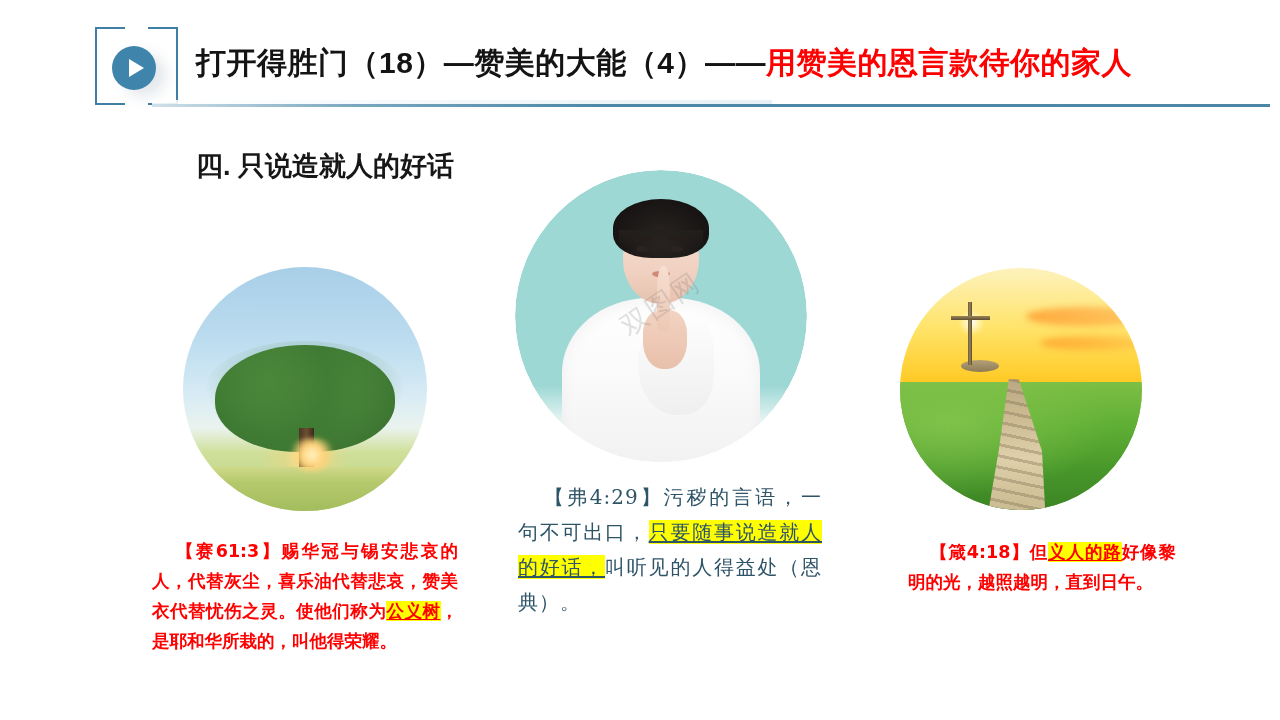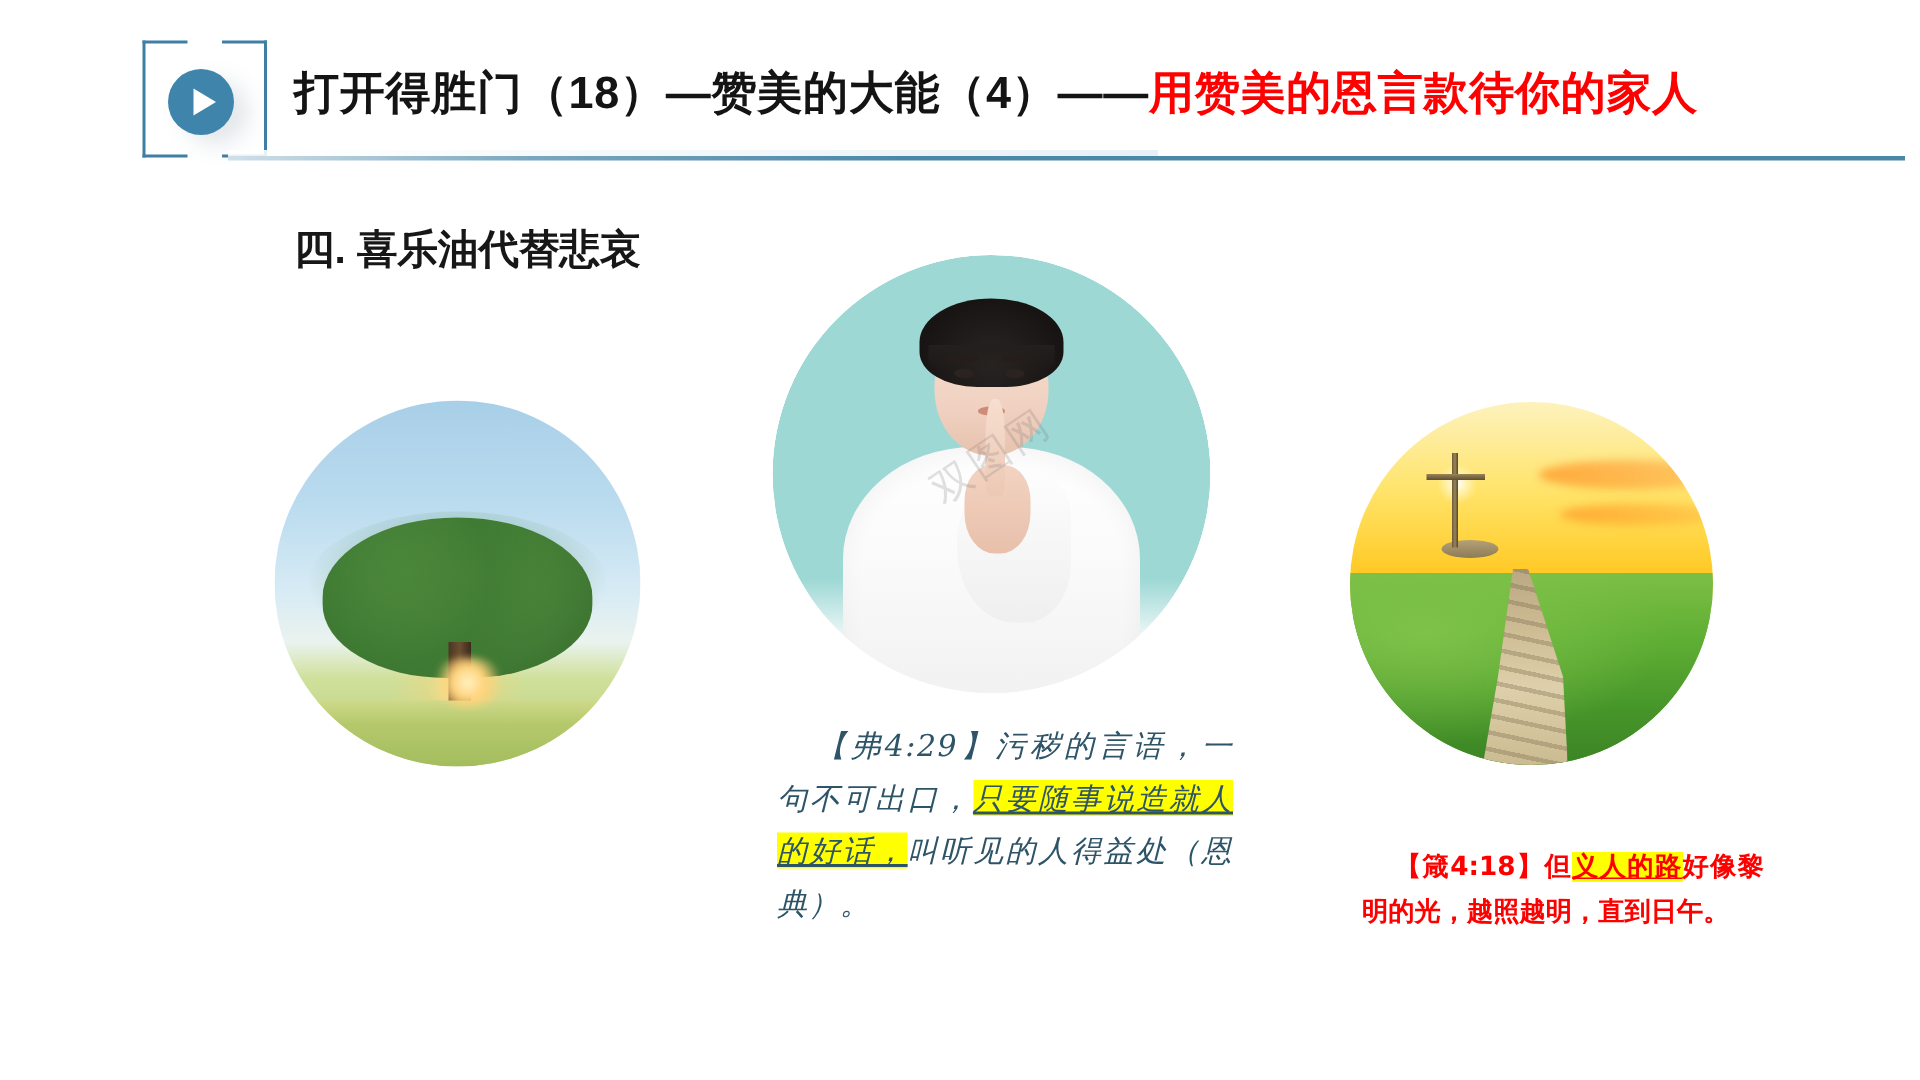--- a/index.html
+++ b/index.html
@@ -206,40 +206,39 @@
 
   
   .verse{position:absolute;}
   .verse.red{
     color:#ff0000;font-weight:bold;
     font-family:"DejaVu Sans","Liberation Sans",sans-serif;
   }
   .verse.ink{
     color:#2e5468;
     font-family:"DejaVu Serif","Liberation Serif",serif;
-    font-style:italic;
   }
   .hl{
     background:#ffff00;
     text-decoration:underline;
     text-underline-offset:2px;
   }
 
   .verse-left{
     left:152px;top:536px;width:306px;
     font-size:17.5px;line-height:30px;text-align:justify;text-indent:24px;
   }
   .verse-center{
     left:518px;top:480px;width:304px;
     font-size:20px;line-height:35px;text-align:justify;text-indent:26px;
     letter-spacing:1px;
   }
   .verse-right{
     left:908px;top:537px;width:268px;
-    font-size:17.5px;line-height:30px;text-align:justify;text-indent:22px;margin-top:26px;
+    font-size:17.5px;line-height:30px;text-align:justify;text-indent:22px;
   }
 </style>
 </head>
 <body>
 
 <div class="slide">
 
   <div class="header">
 
     <div class="logo-frame">
@@ -254,29 +253,30 @@
     <div class="play-btn">
       <span class="tri"></span>
     </div>
 
     <div class="title"><span>打开得胜门（18）—赞美的大能（4）——</span><span class="red">用赞美的恩言款待你的家人</span></div>
 
     <div class="rule-soft"></div>
     <div class="rule"></div>
   </div>
 
-  <div class="section-title">四. 喜乐油代替悲哀</div>
+  <div class="section-title">四. 只说造就人的好话</div>
 
   <div class="circle img-tree">
     <div class="canopy"></div>
     <div class="trunk"></div>
     <div class="field"></div>
     <div class="glow"></div>
   </div>
 
+  <div class="verse red verse-left"><span>【赛61:3】</span><span>赐华冠与锡安悲哀的人，代替灰尘，喜乐油代替悲哀，赞美衣代替忧伤之灵。使他们称为</span><span class="hl">公义树</span><span>，是耶和华所栽的，叫他得荣耀。</span></div>
 
   <div class="circle img-man">
     <div class="teal"></div>
     <div class="shirt"></div>
     <div class="head"></div>
     <div class="hair"></div>
     <div class="brow l"></div>
     <div class="brow r"></div>
     <div class="eye l"></div>
     <div class="eye r"></div>

